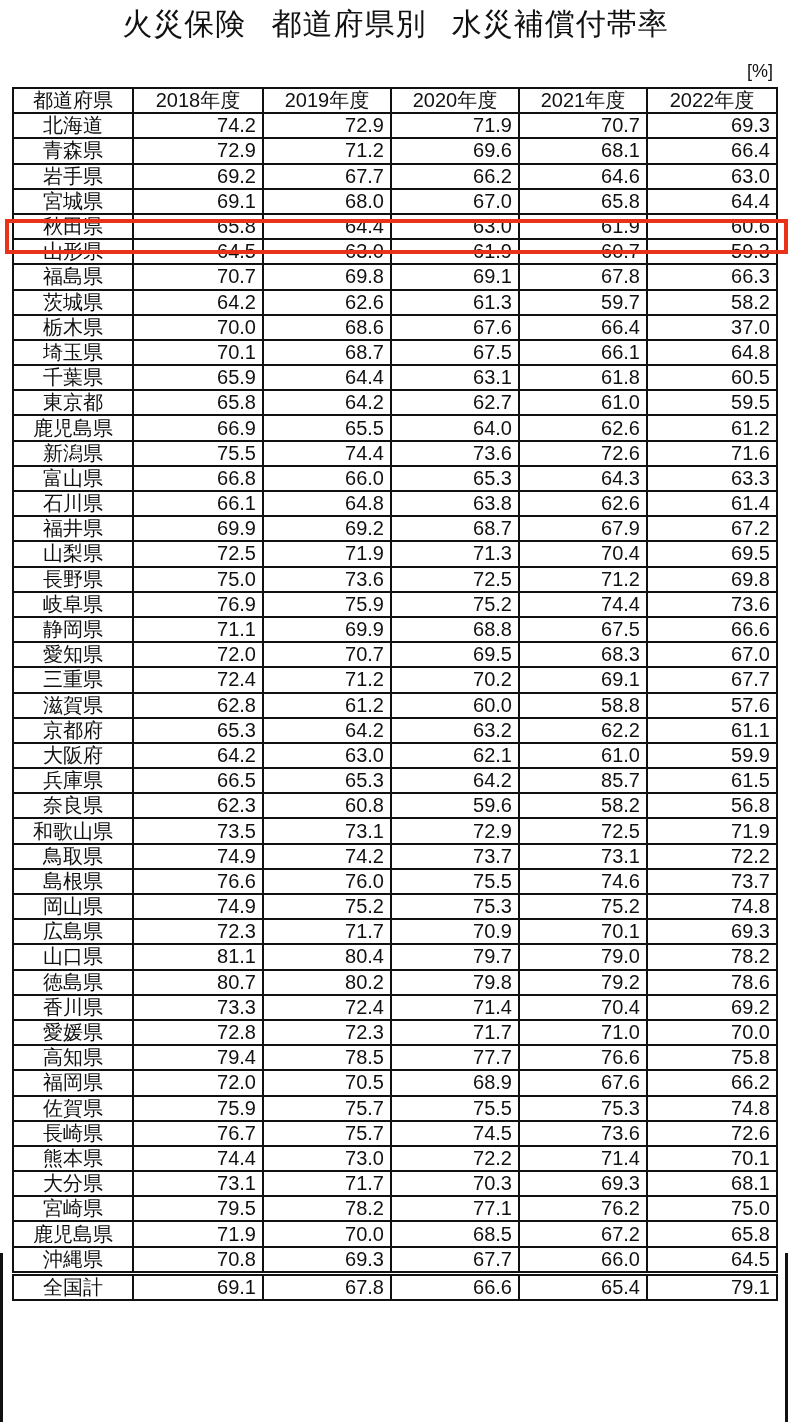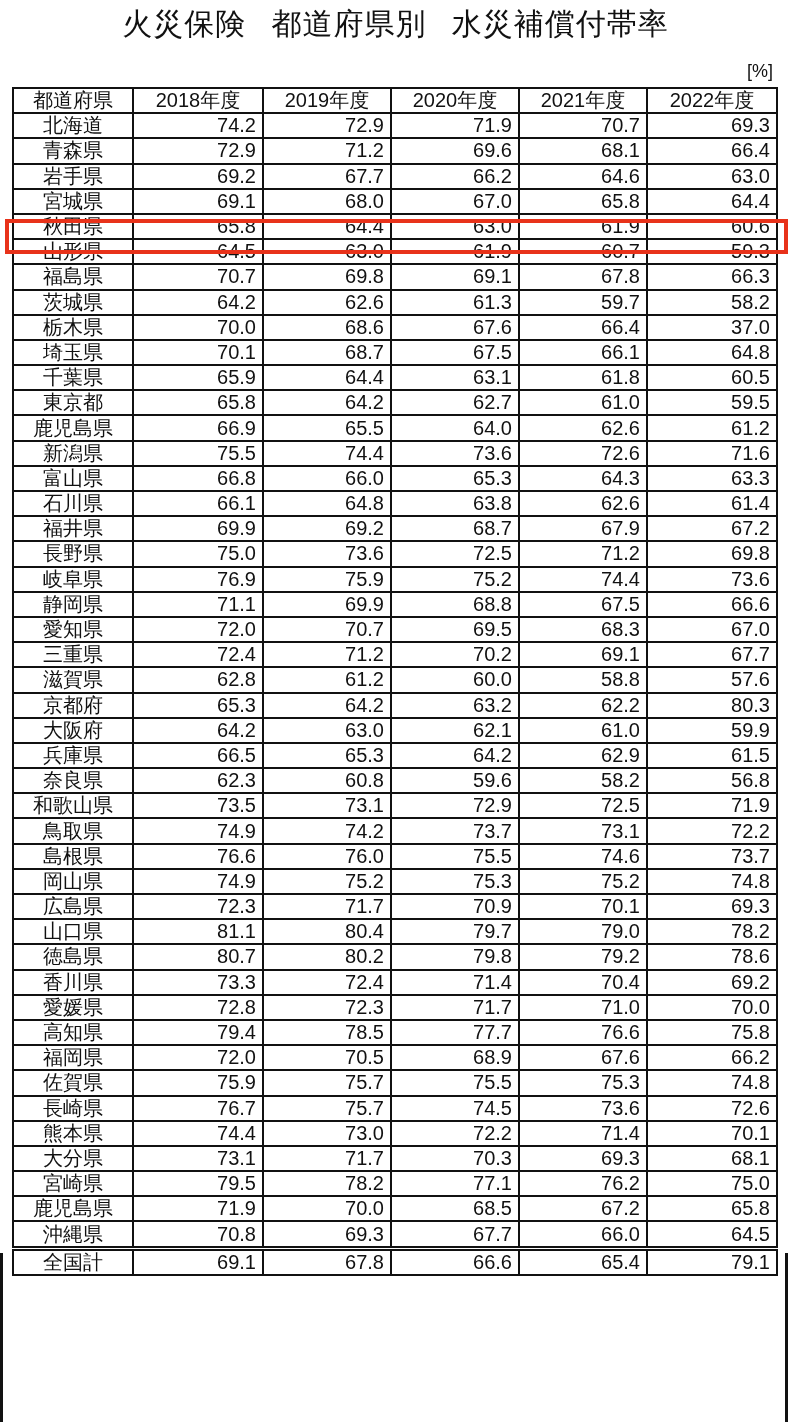--- a/index.html
+++ b/index.html
@@ -189,20 +189,28 @@
       </tr>
       <tr>
         <td class="pref">福井県</td>
         <td class="num">69.9</td>
         <td class="num">69.2</td>
         <td class="num">68.7</td>
         <td class="num">67.9</td>
         <td class="num">67.2</td>
       </tr>
       <tr>
+        <td class="pref">山梨県</td>
+        <td class="num">72.5</td>
+        <td class="num">71.9</td>
+        <td class="num">71.3</td>
+        <td class="num">70.4</td>
+        <td class="num">69.5</td>
+      </tr>
+      <tr>
         <td class="pref">長野県</td>
         <td class="num">75.0</td>
         <td class="num">73.6</td>
         <td class="num">72.5</td>
         <td class="num">71.2</td>
         <td class="num">69.8</td>
       </tr>
       <tr>
         <td class="pref">岐阜県</td>
         <td class="num">76.9</td>
@@ -242,36 +250,36 @@
         <td class="num">60.0</td>
         <td class="num">58.8</td>
         <td class="num">57.6</td>
       </tr>
       <tr>
         <td class="pref">京都府</td>
         <td class="num">65.3</td>
         <td class="num">64.2</td>
         <td class="num">63.2</td>
         <td class="num">62.2</td>
-        <td class="num">80.3</td>
+        <td class="num">61.1</td>
       </tr>
       <tr>
         <td class="pref">大阪府</td>
         <td class="num">64.2</td>
         <td class="num">63.0</td>
         <td class="num">62.1</td>
         <td class="num">61.0</td>
         <td class="num">59.9</td>
       </tr>
       <tr>
         <td class="pref">兵庫県</td>
         <td class="num">66.5</td>
         <td class="num">65.3</td>
         <td class="num">64.2</td>
-        <td class="num">62.9</td>
+        <td class="num">85.7</td>
         <td class="num">61.5</td>
       </tr>
       <tr>
         <td class="pref">奈良県</td>
         <td class="num">62.3</td>
         <td class="num">60.8</td>
         <td class="num">59.6</td>
         <td class="num">58.2</td>
         <td class="num">56.8</td>
       </tr>

